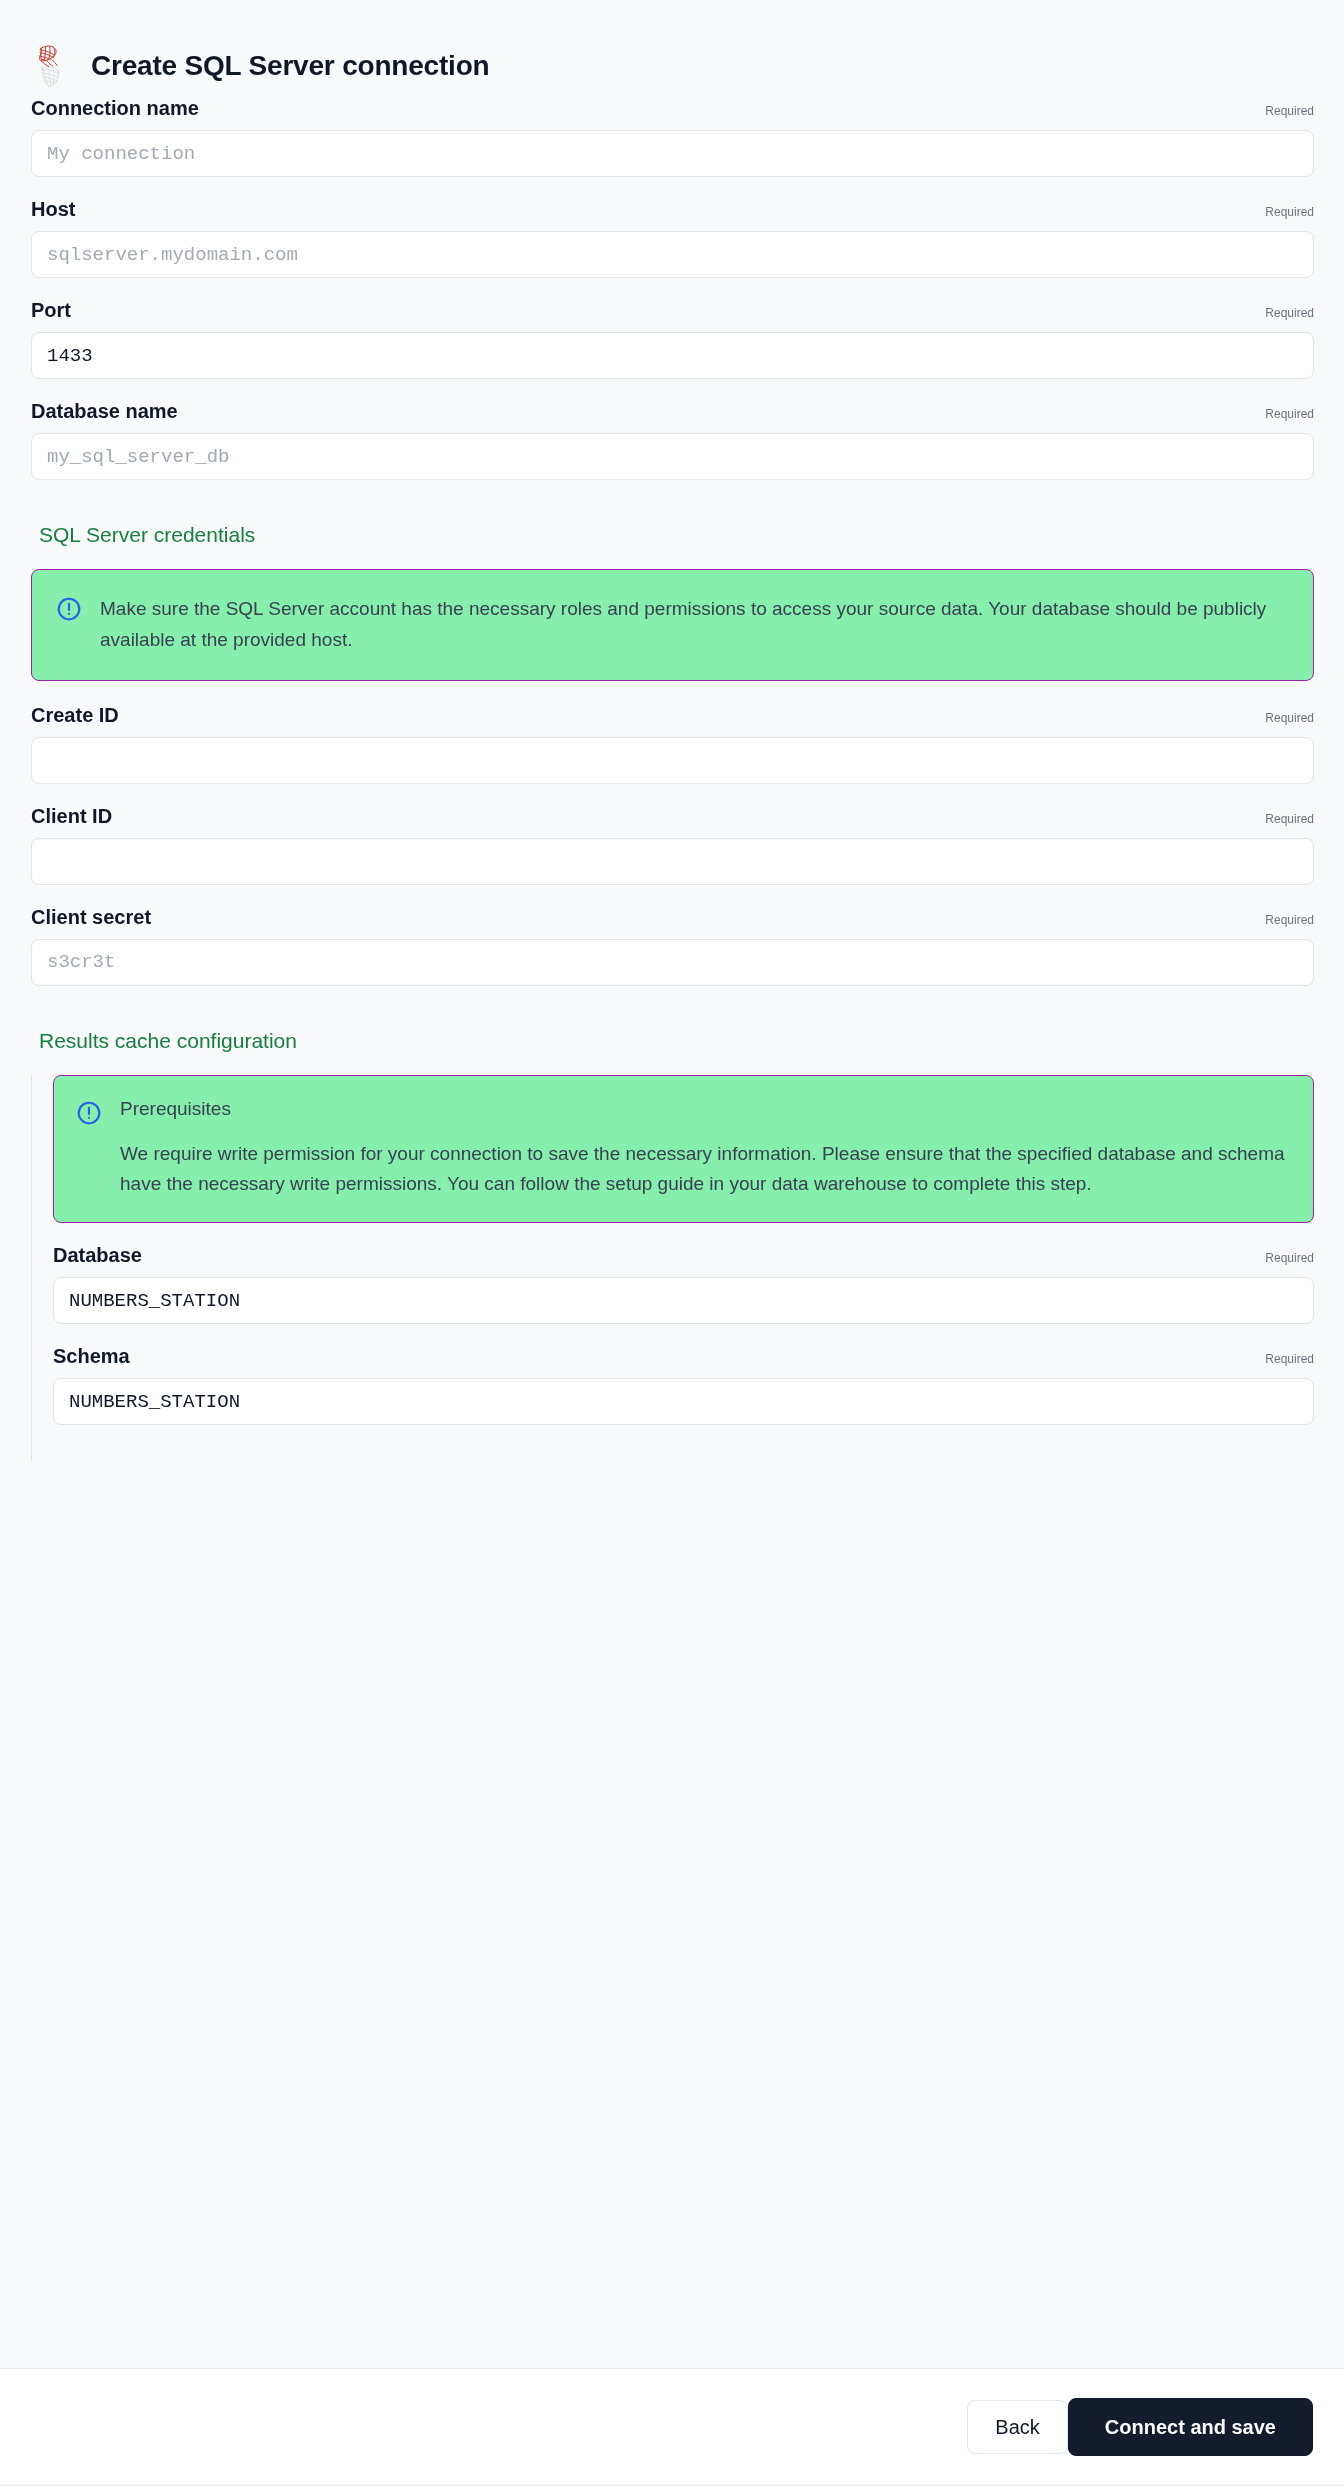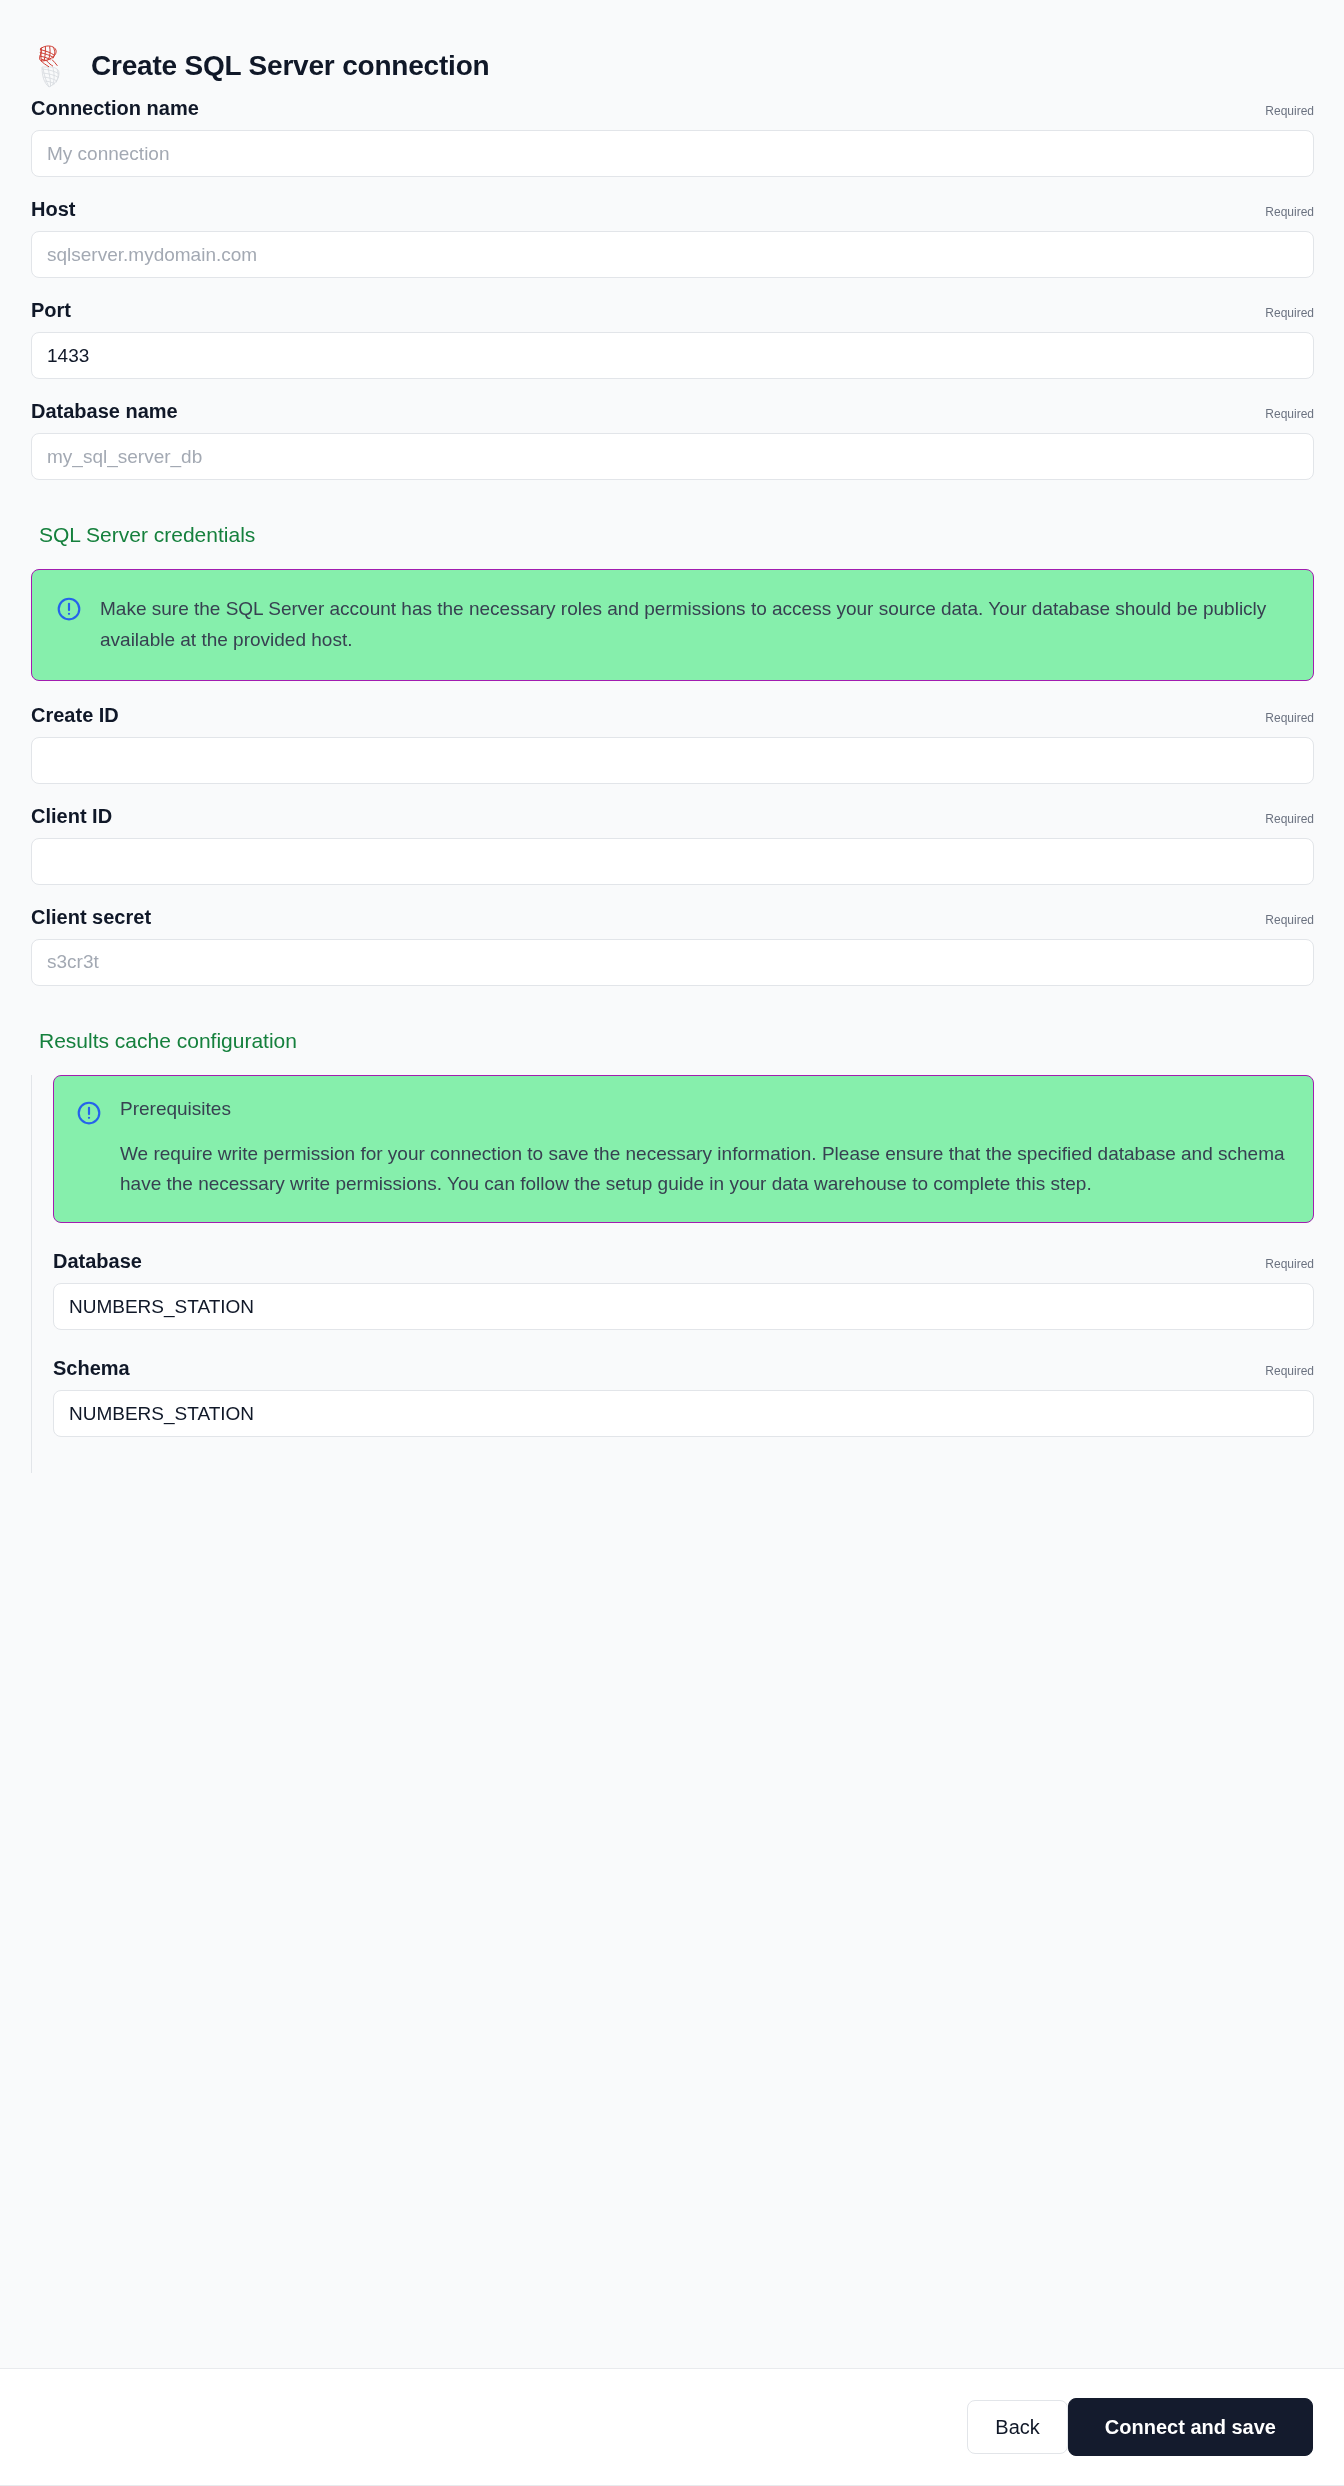--- a/index.html
+++ b/index.html
@@ -73,21 +73,21 @@
     font-weight: 400;
     line-height: 1.2;
   }
   .input {
     width: 100%;
     height: 47px;
     border: 1px solid #E2E5E9;
     border-radius: 8px;
     background: #FFFFFF;
     padding: 0 15px;
-    font-family: Liberation Sans, sans-serif;
+    font-family: Liberation Mono, monospace;
     font-size: 19px;
     color: #101828;
     outline: none;
     display: block;
   }
   .input::placeholder { color: #A3A9B3; opacity: 1; }
 
   
   .section-title {
     font-size: 21px;
@@ -134,21 +134,21 @@
     margin-top: 0;
   }
   .rail-section::before {
     content: "";
     position: absolute;
     left: 0; top: 0; bottom: -36px;
     width: 1px;
     background: #E2E5E9;
   }
   .rail-section .callout { padding: 22px 22px 22px 22px; }
-  .rail-section .field { margin-top: 26px; margin-bottom: 0; }
+  .rail-section .field { margin-top: 20px; margin-bottom: 0; }
 
   
   .footer {
     position: absolute;
     left: 0; bottom: 0;
     width: 1344px;
     height: 118px;
     background: #FFFFFF;
     border-top: 1px solid #E8EAED;
     border-bottom: 1px solid #E8EAED;

